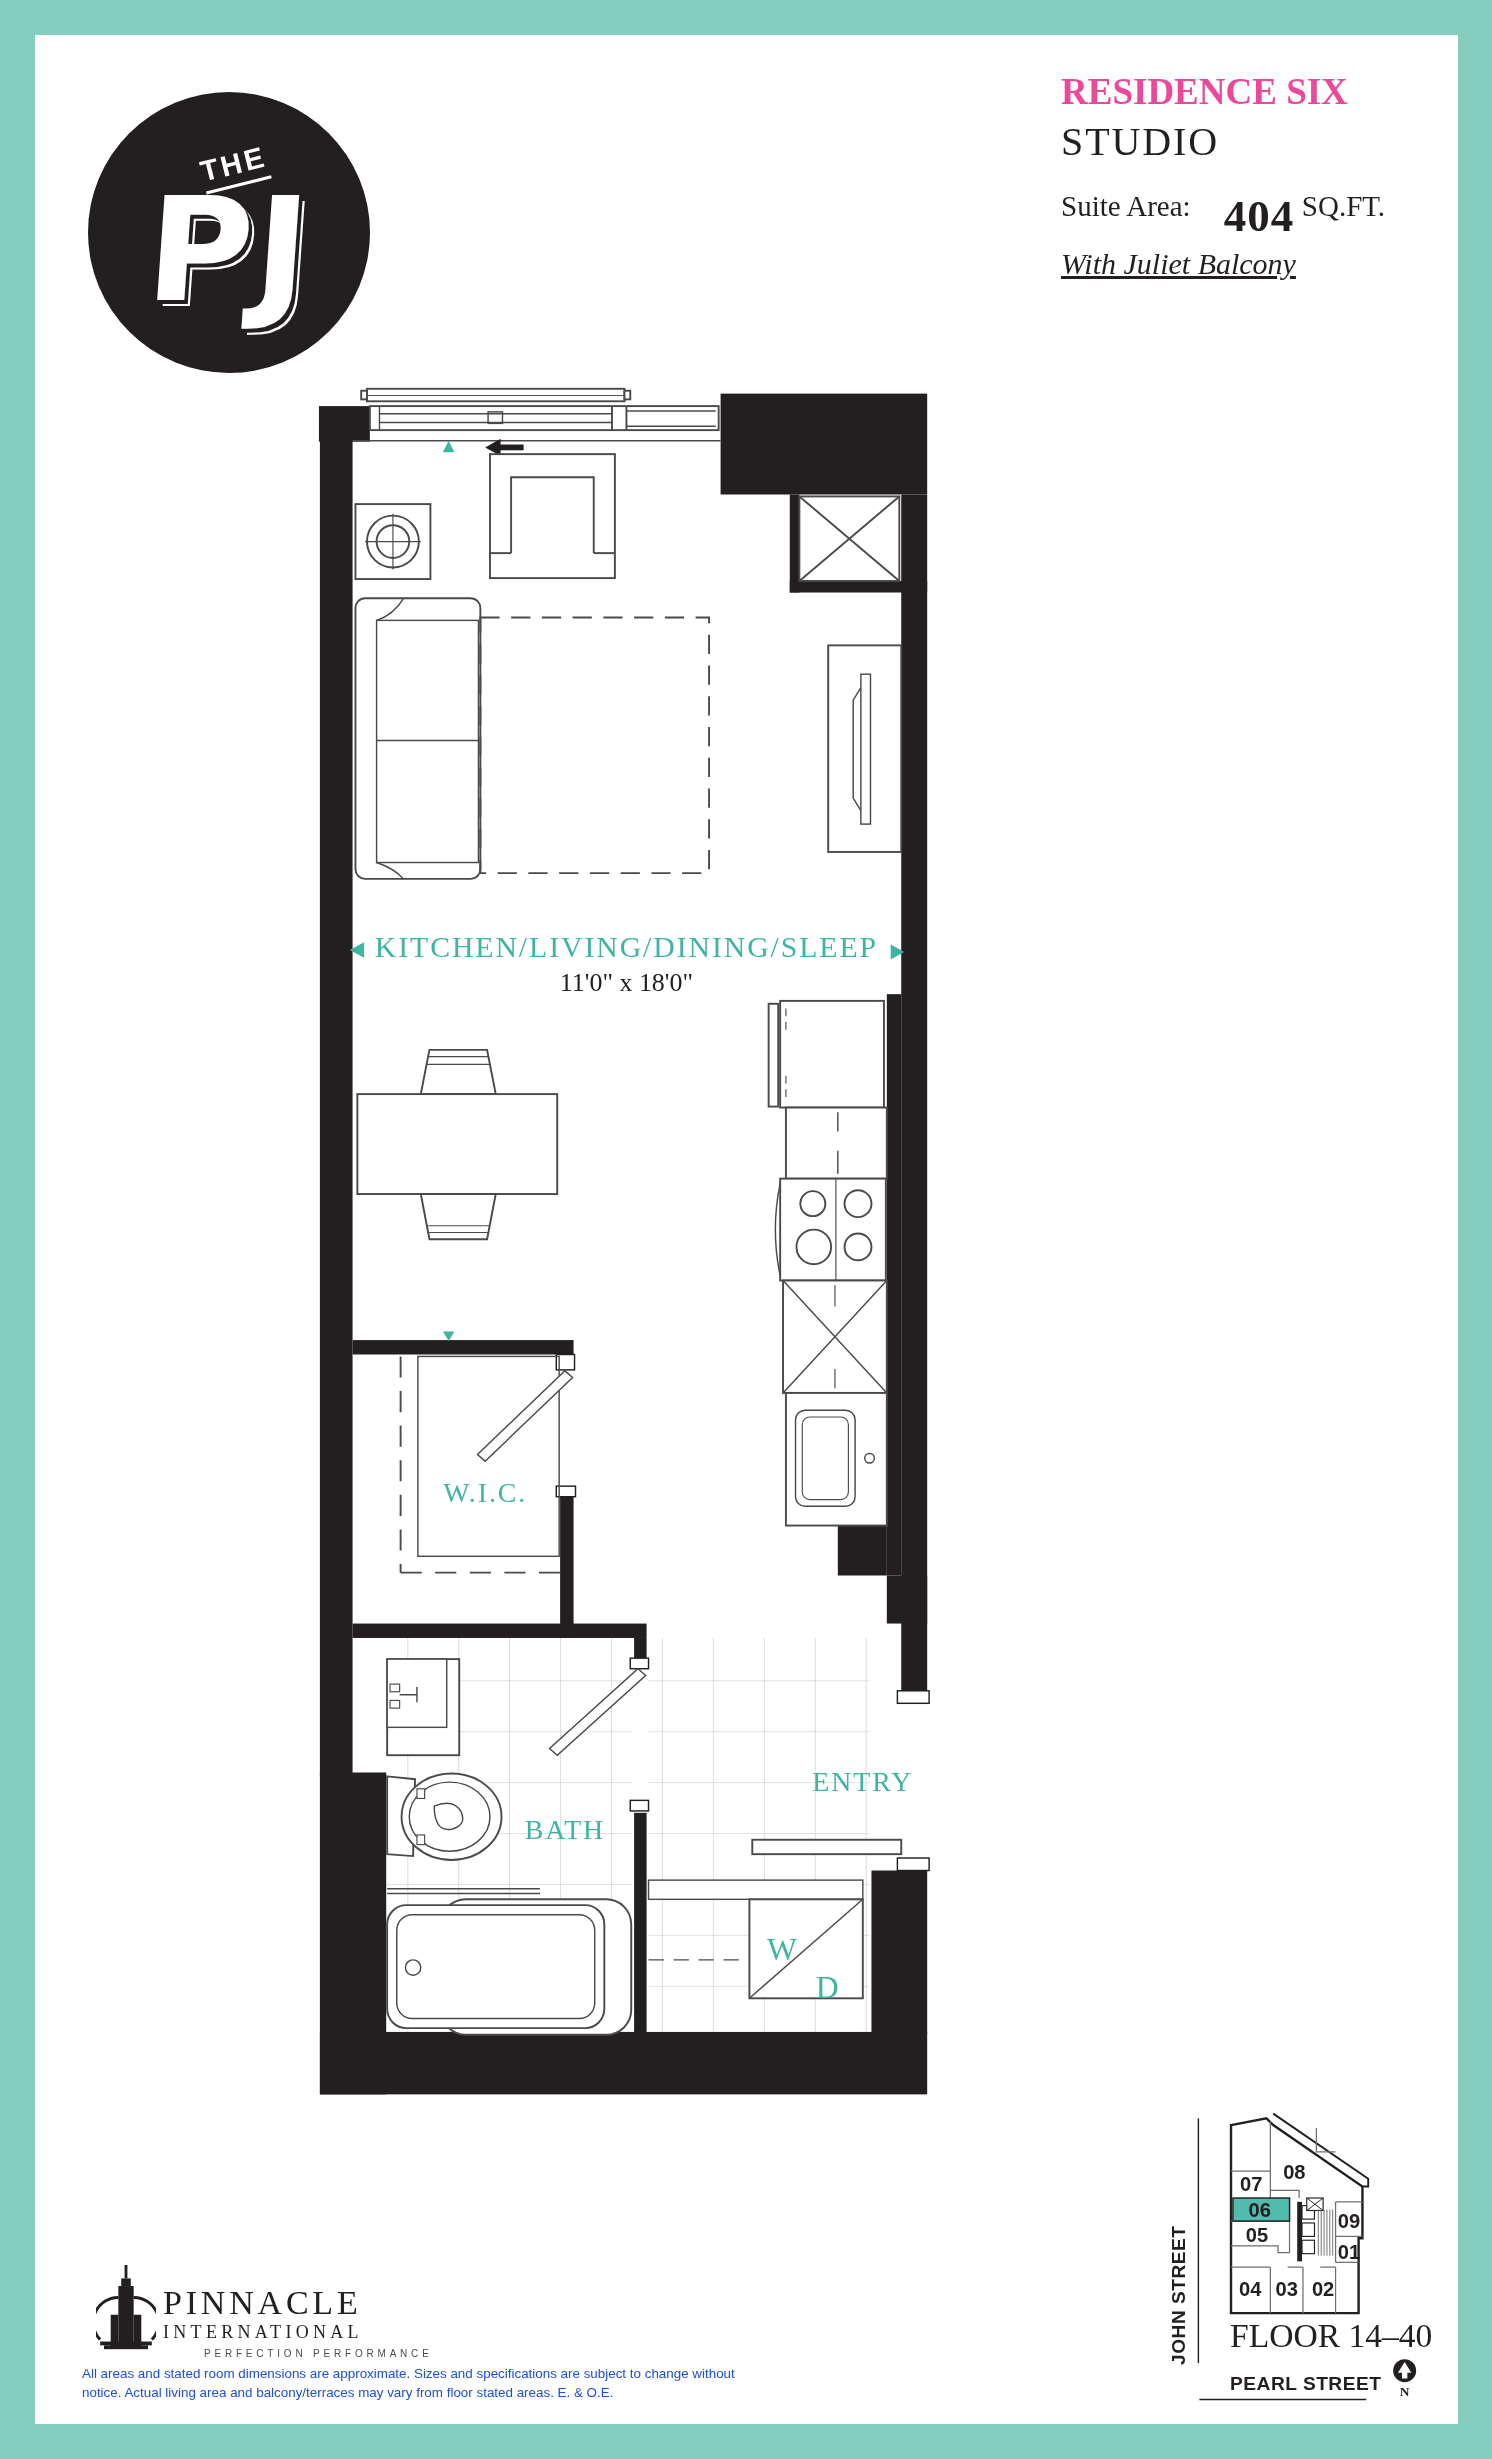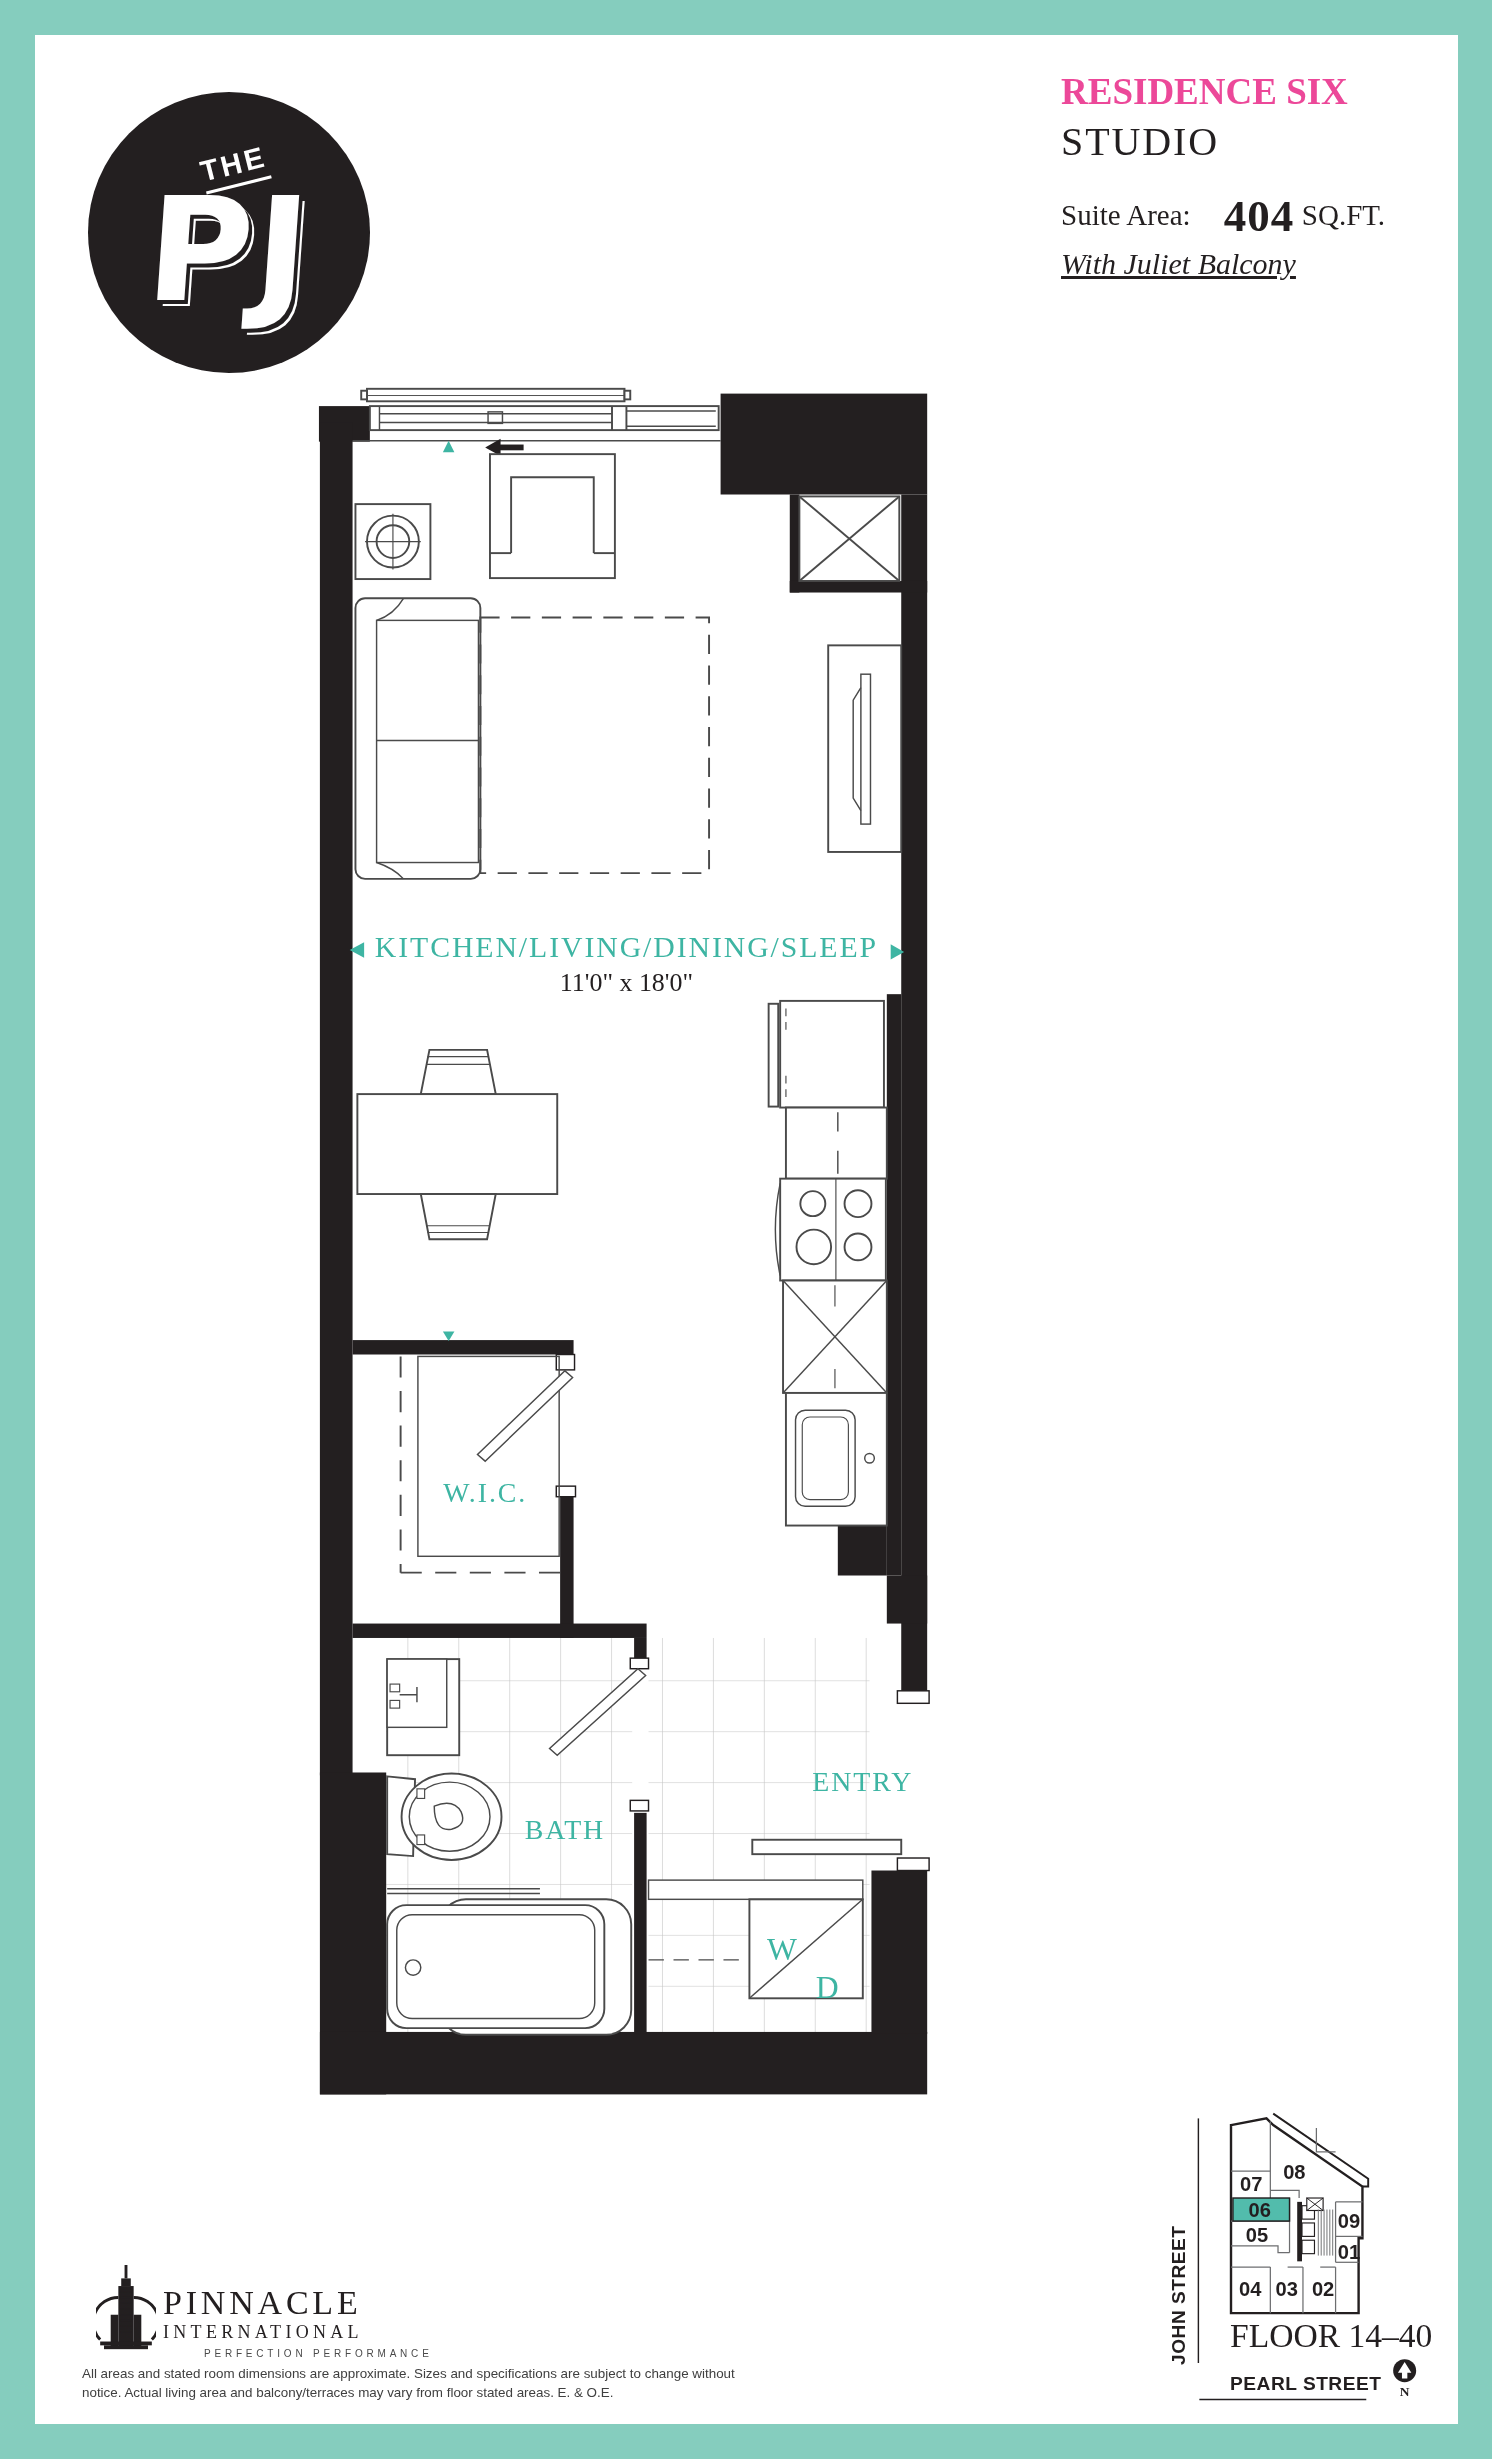--- a/index.html
+++ b/index.html
@@ -26,42 +26,42 @@
     text-shadow:3.8px 3.8px 0 #231f20, 5.8px 5.8px 0 #ffffff;
   }
   
   .titleblock{position:absolute;left:1061px;top:73px;width:346px;z-index:2;}
   .titleblock .residence{
     color:#ec4899;font-weight:bold;font-size:37px;line-height:1.05;white-space:nowrap;
   }
   .titleblock .studio{
     color:#231f20;font-size:40px;letter-spacing:1.9px;margin-top:5.8px;
   }
-  .suiteline{display:flex;align-items:center;margin-top:25px;color:#231f20;white-space:nowrap;}
+  .suiteline{display:flex;align-items:flex-start;margin-top:25px;color:#231f20;white-space:nowrap;}
   .suiteline .lbl{font-size:29px;}
   .suiteline .val{font-size:45px;font-weight:bold;margin-left:33px;letter-spacing:1px;}
   .suiteline .unit{font-size:29px;margin-left:7.7px;}
   .subtitle{font-style:italic;font-size:30px;color:#231f20;margin-top:5.8px;text-decoration:underline;}
   
   .plan{position:absolute;left:317px;top:384px;width:615px;height:1720px;z-index:1;}
   svg text{font-family:"Liberation Serif",serif;}
   .teal-label{fill:#3eb5a3;letter-spacing:2px;}
   
   .keyplan{position:absolute;left:1158px;top:2104px;width:288px;height:307px;z-index:2;}
   .kp-num{font-family:"Liberation Sans",sans-serif;font-weight:bold;font-size:21px;fill:#231f20;}
   .kp-street{font-family:"Liberation Sans",sans-serif;font-weight:bold;font-size:20px;fill:#231f20;letter-spacing:0.5px;}
   
   .brand{position:absolute;left:96px;top:2265px;z-index:2;}
   .brand .rows{position:absolute;left:67px;top:21px;white-space:nowrap;}
   .brand .pinnacle{font-size:34px;letter-spacing:3.8px;color:#231f20;line-height:1;}
   .brand .intl{font-size:18px;letter-spacing:4.3px;color:#231f20;margin-top:2px;}
   .brand .perf{font-family:"Liberation Sans",sans-serif;font-size:10px;letter-spacing:3.8px;color:#4a4a4a;margin-top:4.8px;padding-left:41px;}
   .disclaimer{
     position:absolute;left:82px;top:2365px;width:730px;z-index:2;
-    font-family:"Liberation Sans",sans-serif;font-size:13.4px;line-height:1.38;color:#404040;
+    font-family:"Liberation Sans",sans-serif;font-size:13.4px;line-height:1.38;color:#1d4ed8;
   }
 </style>
 </head>
 <body>
 
 <div class="frame"></div>
 
 <div class="logo">
   <div class="the">THE</div>
   <div class="pj">PJ</div>

